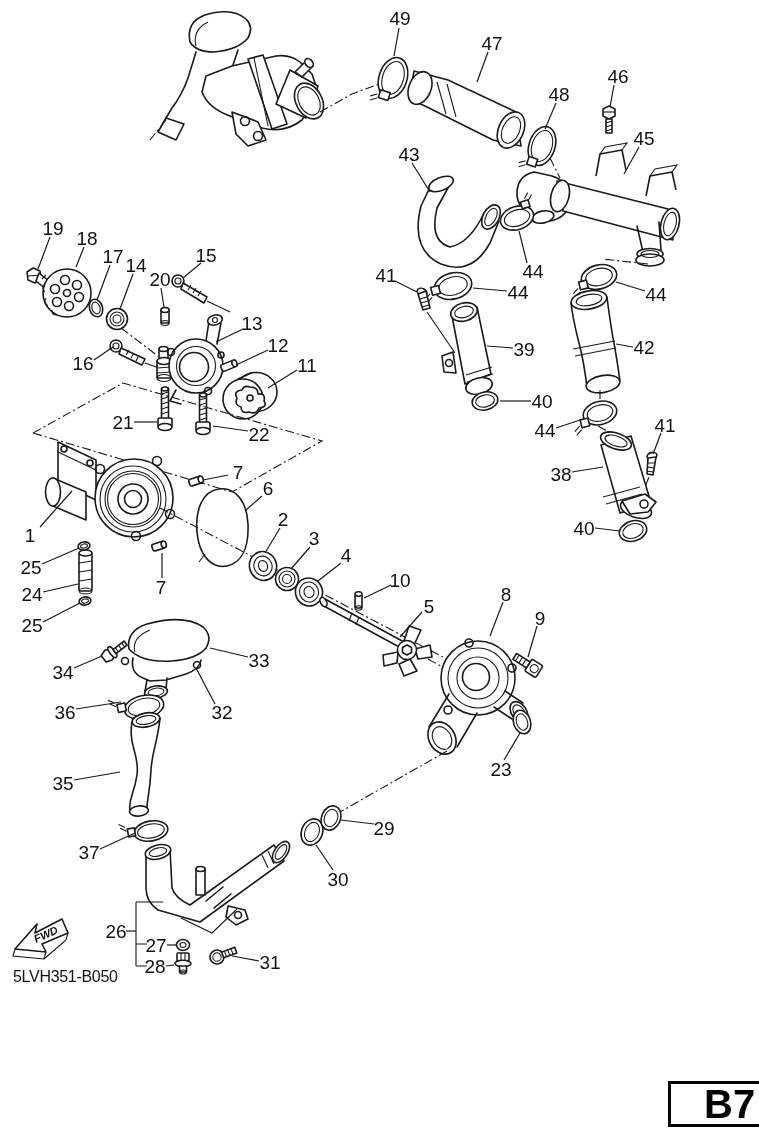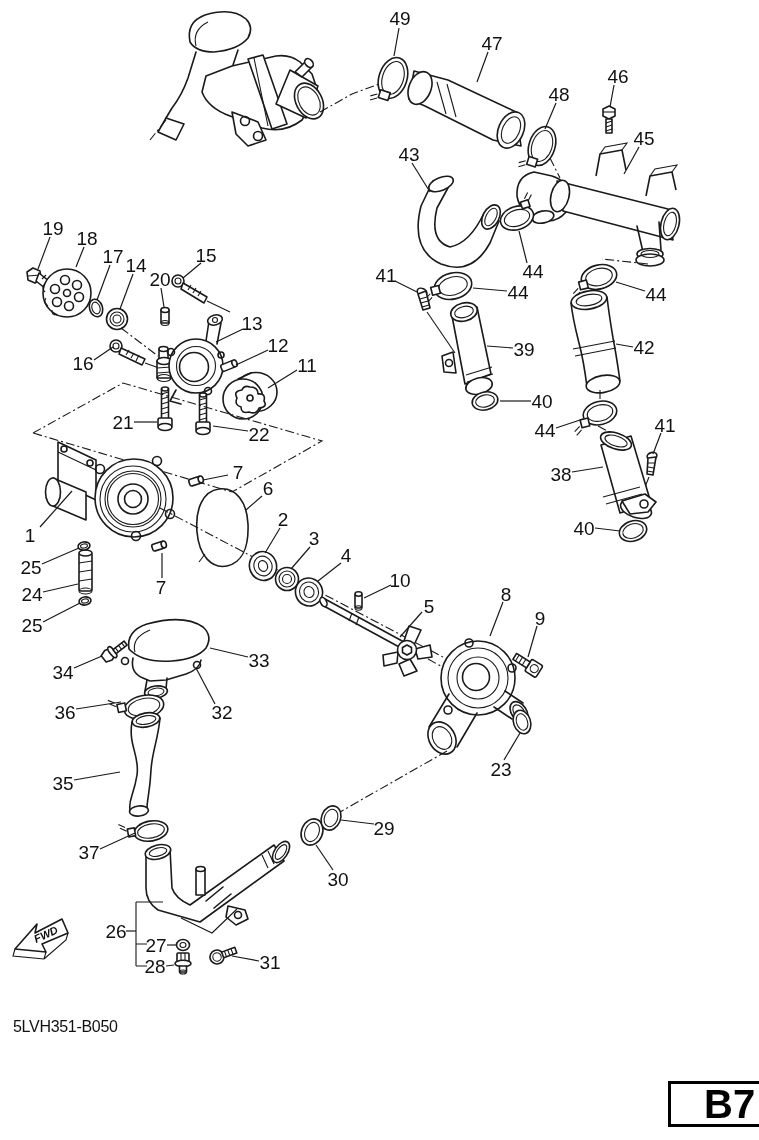--- a/index.html
+++ b/index.html
@@ -5,21 +5,21 @@
   html,body{margin:0;padding:0;background:#e8e8e8;}
   #page{position:relative;width:759px;height:1140px;background:#ffffff;overflow:hidden;
         font-family:"Liberation Sans", sans-serif;}
   svg{position:absolute;left:0;top:0;}
   .ln{fill:none;stroke:#1a1a1a;stroke-width:1.6;stroke-linecap:round;stroke-linejoin:round;}
   .pw{fill:#ffffff;stroke:#1a1a1a;stroke-width:1.6;stroke-linejoin:round;}
   .thin{fill:none;stroke:#1a1a1a;stroke-width:1.1;}
   .dd{fill:none;stroke:#1a1a1a;stroke-width:1.1;stroke-dasharray:9 3 2 3;}
   .ld{stroke:#1a1a1a;stroke-width:1.2;}
   .callout-num{font-family:"Liberation Sans",sans-serif;font-size:19px;fill:#111;}
-  #code-label{position:absolute;left:13px;top:1018px;font-size:16px;letter-spacing:-0.3px;
+  #code-label{position:absolute;left:13px;top:968px;font-size:16px;letter-spacing:-0.3px;
         color:#111;font-weight:500;text-align:center;}
   #page-ref{position:absolute;left:668px;top:1081px;width:110px;height:40px;
         border:3px solid #000;background:#fff;font-size:40px;font-weight:bold;
         color:#000;padding-left:33px;line-height:40px;}
   .fwd-text{font-family:"Liberation Sans",sans-serif;font-size:11px;font-weight:bold;
         font-style:italic;fill:#111;}
 </style>
 </head>
 <body>
 

